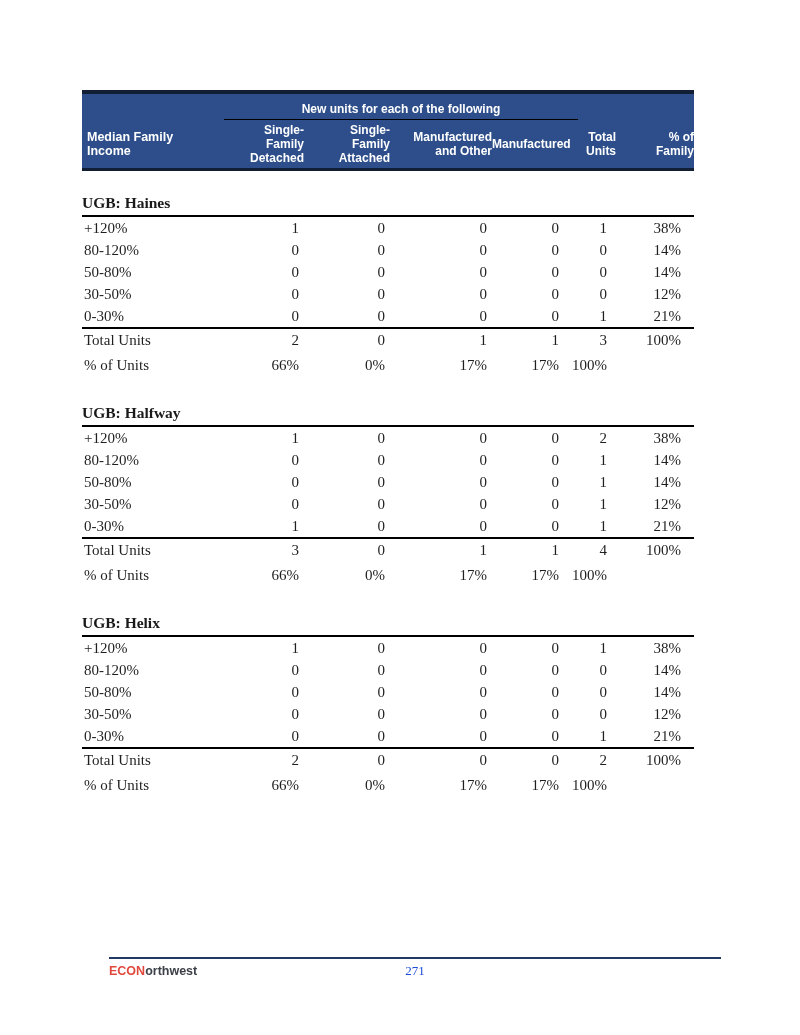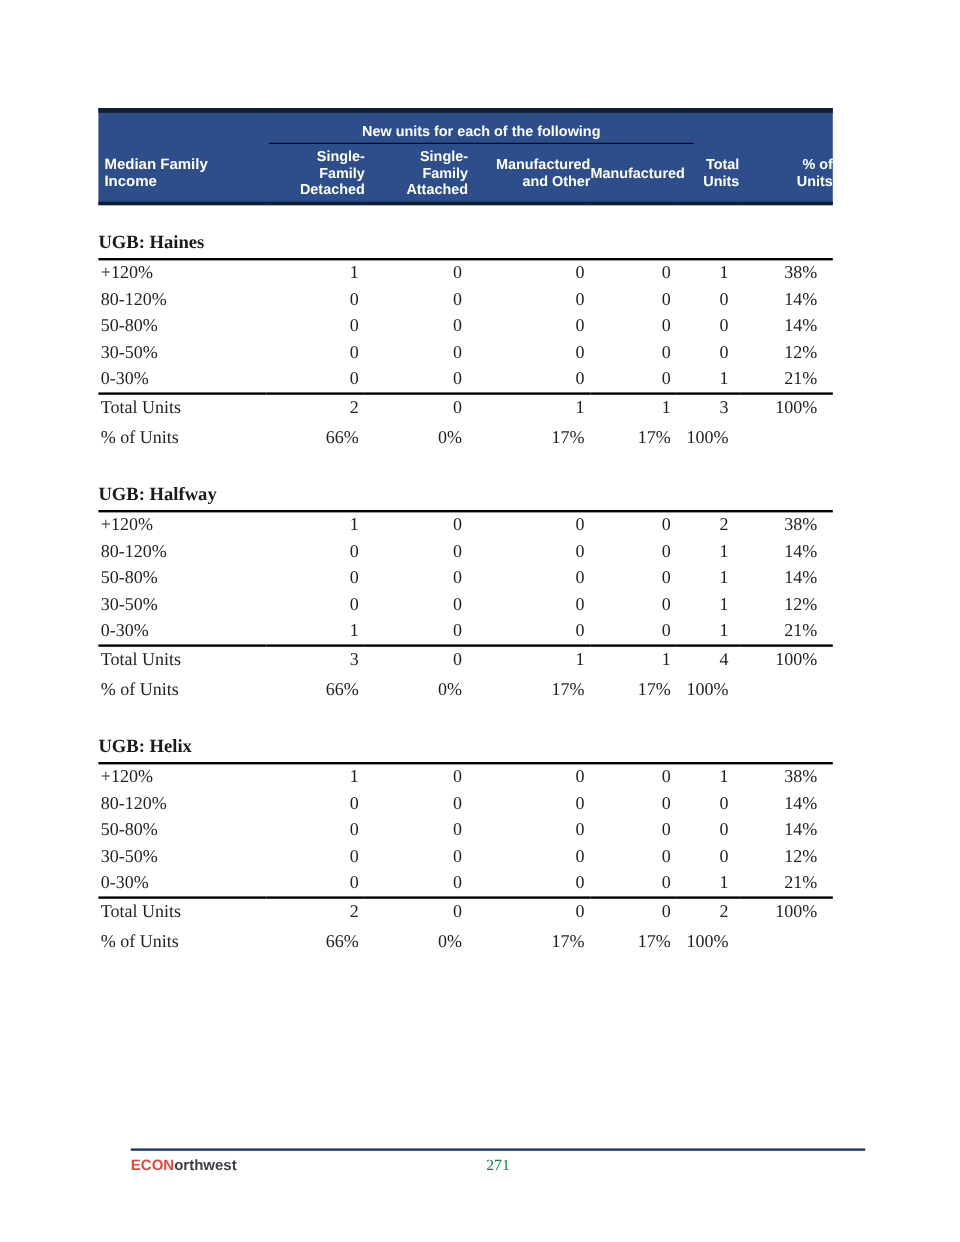--- a/index.html
+++ b/index.html
@@ -55,21 +55,21 @@
   
   .footer {
     position:absolute; left:109px; top:957px; width:612px;
     border-top:2.5px solid #1F3864; padding-top:4px;
     display:grid; grid-template-columns:1fr auto 1fr; align-items:baseline;
     font-family:"Liberation Sans", sans-serif;
   }
   .brand { justify-self:start; font-size:12.5px; font-weight:bold; color:#3C4048; }
   .brand .red { color:#E0493C; }
   .footer-center { justify-self:center; font-size:11.5px; color:#26282e; }
-  .page-num { justify-self:end; font-family:"Liberation Serif", serif; font-size:13px; color:#15803d; }
+  .page-num { justify-self:end; font-family:"Liberation Serif", serif; font-size:13px; color:#1d4ed8; }
 </style>
 </head>
 <body>
 
 <div class="page">
   <div class="content">
 
     <table class="head-table">
       <colgroup id="cols">
         <col class="c0">
@@ -97,21 +97,21 @@
 Detached</th>
           <th>Single-
 Family
 Attached</th>
           <th>Manufactured
 and Other</th>
           <th>Manufactured</th>
           <th>Total
 Units</th>
           <th>% of
-Units</th>
+Family</th>
         </tr>
       </thead>
     </table>
 
     <div id="sections">
         <div class="section">
           <div class="section-title">UGB: Haines</div>
           <table class="data-table">
             <colgroup id="cols">
         <col class="c0">

